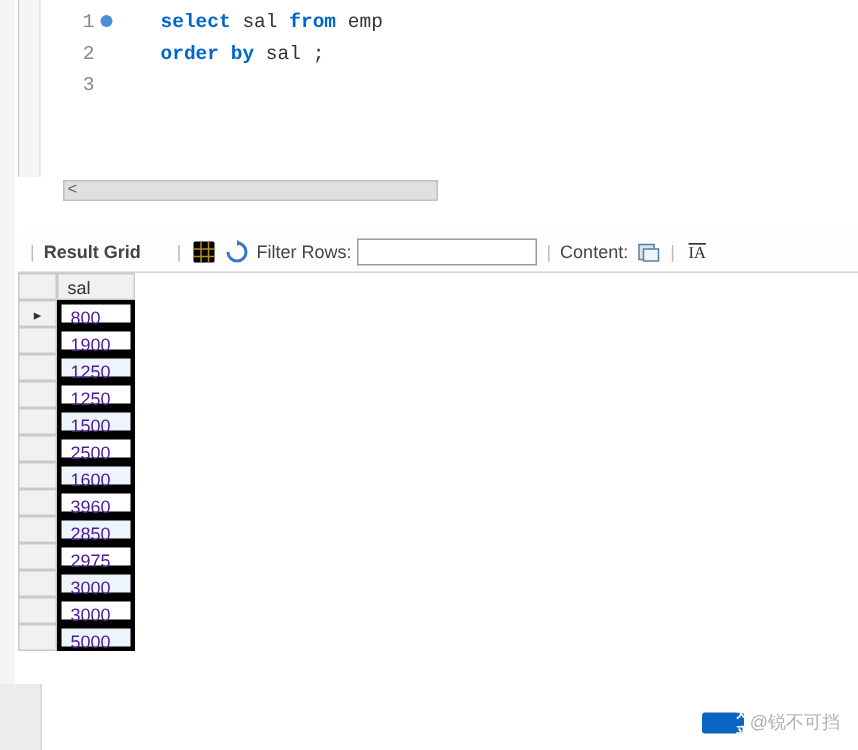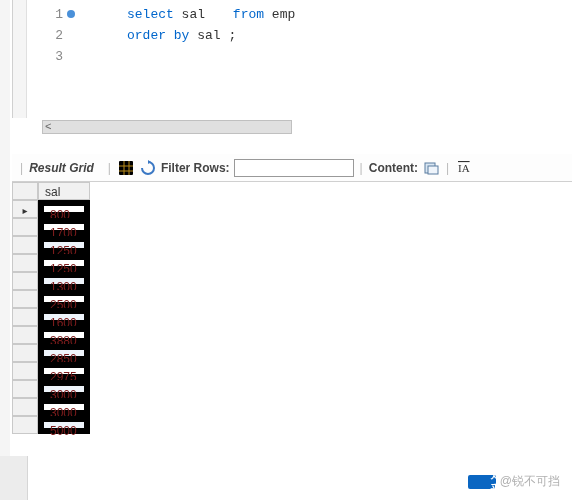--- a/index.html
+++ b/index.html
@@ -41,21 +41,21 @@
       height: 8px;
       border-radius: 50%;
       background: #4a90d9;
     }
     .code {
       padding-top: 4px;
       padding-left: 30px;
       line-height: 21px;
       font-size: 13px;
     }
-    .kw { color: #0066cc; font-weight: normal; margin-left: 20px; }
+    .kw { color: #0066cc; font-weight: bold; }
     .ident { color: #333; }
     .hscroll-wrap {
       padding: 2px 0 2px 30px;
       background: #fff;
     }
     .hscroll {
       height: 14px;
       width: 250px;
       background: #e0e0e0;
       border: 1px solid #c0c0c0;
@@ -78,22 +78,22 @@
       font-family: Tahoma, Arial, sans-serif;
       font-size: 12px;
       color: #333;
       gap: 4px;
       margin-top: 18px;
     }
     .sep {
       color: #bbb;
       margin: 0 2px;
     }
-    .tb-label { font-weight: bold; color: #444; margin-right: 8px; font-style: italic; }
-    .tb-text { color: #444; font-weight: bold; }
+    .tb-label { font-weight: bold; color: #444; margin-right: 18px; }
+    .tb-text { color: #444; }
     .tb-icon {
       width: 18px;
       height: 18px;
       display: inline-flex;
       align-items: center;
       justify-content: center;
       cursor: pointer;
       text-align: right;
     }
     .icon-refresh { color: #3b78c4; font-size: 16px; font-weight: bold; }
@@ -125,23 +125,23 @@
     }
     .cell-header {
       border: 1px solid #c9c9c9;
       background: #f1f1f1;
       font-weight: normal;
       color: #333;
       padding: 0 6px;
       min-width: 52px;
     }
     .cell-val {
-      border: 6px solid #000000;
+      border: 3px solid #000000;
       background: #fff;
-      color: #7f1d1d;
+      color: #4c1d95;
       padding: 0 6px;
       min-width: 52px;
       text-align: left;
     }
     .cursor-row .cell-handle::before { content: "▸"; color: #333; font-size: 10px; }
     .watermark {
       position: absolute;
       bottom: 10px;
       right: 12px;
       font-family: Arial, sans-serif;
@@ -251,45 +251,45 @@
       <div class="grid-row">
         <div class="cell-handle"></div>
         <div class="cell-header">sal</div>
       </div>
       <div class="grid-row cursor-row">
         <div class="cell-handle"></div>
         <div class="cell-val">800</div>
       </div>
       <div class="grid-row">
         <div class="cell-handle"></div>
-        <div class="cell-val">1700</div>
+        <div class="cell-val">1900</div>
       </div>
       <div class="grid-row alt">
         <div class="cell-handle"></div>
         <div class="cell-val">1250</div>
       </div>
       <div class="grid-row">
         <div class="cell-handle"></div>
         <div class="cell-val">1250</div>
       </div>
       <div class="grid-row alt">
         <div class="cell-handle"></div>
-        <div class="cell-val">1300</div>
+        <div class="cell-val">1500</div>
       </div>
       <div class="grid-row">
         <div class="cell-handle"></div>
         <div class="cell-val">2500</div>
       </div>
       <div class="grid-row alt">
         <div class="cell-handle"></div>
         <div class="cell-val">1600</div>
       </div>
       <div class="grid-row">
         <div class="cell-handle"></div>
-        <div class="cell-val">3880</div>
+        <div class="cell-val">3960</div>
       </div>
       <div class="grid-row alt">
         <div class="cell-handle"></div>
         <div class="cell-val">2850</div>
       </div>
       <div class="grid-row">
         <div class="cell-handle"></div>
         <div class="cell-val">2975</div>
       </div>
       <div class="grid-row alt">

